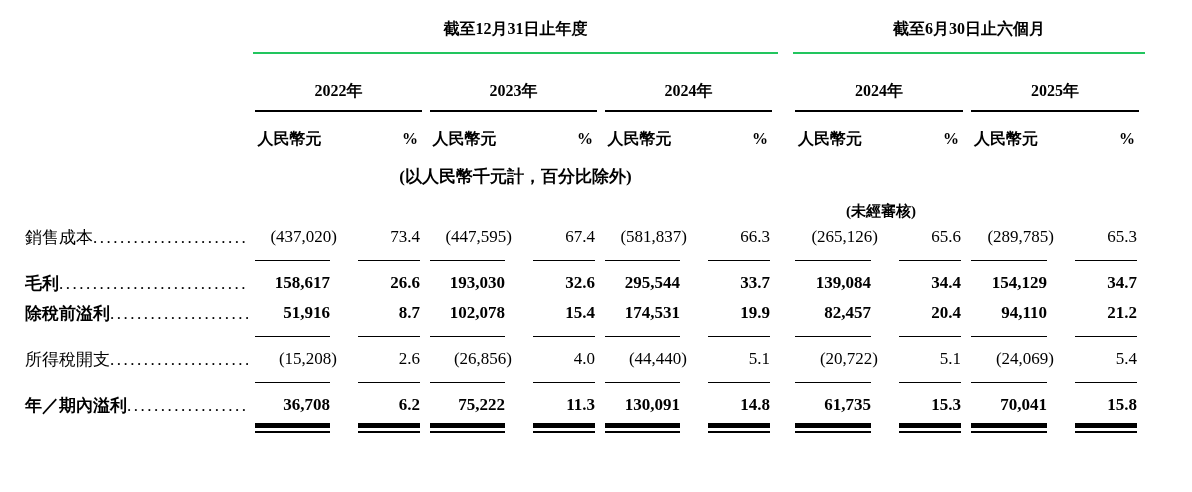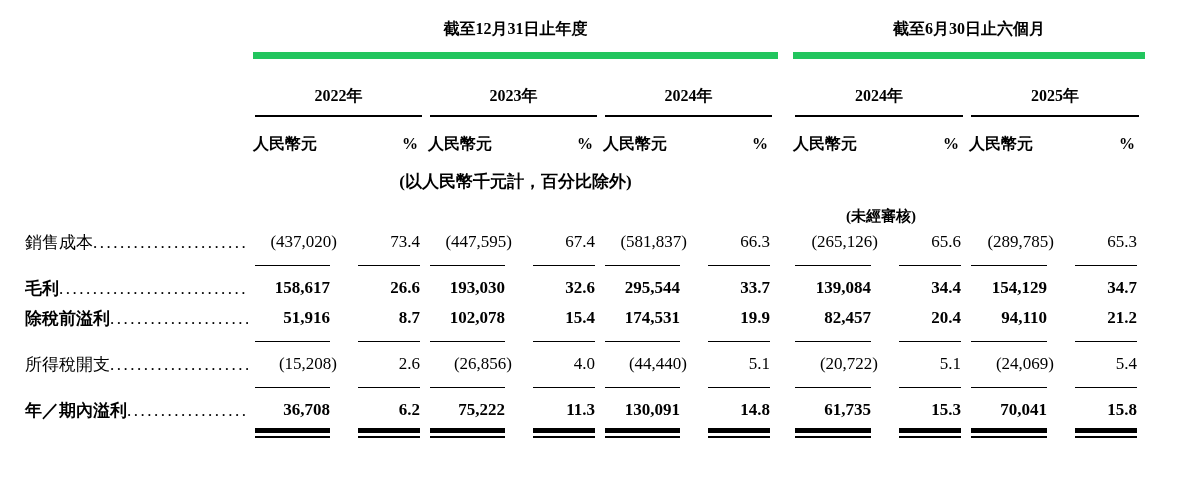--- a/index.html
+++ b/index.html
@@ -15,29 +15,29 @@
   td{padding:0;vertical-align:middle;}
   
   col.c-lbl{width:228px}
   col.c-a{width:95px}
   col.c-p{width:80px}
   col.c-gap{width:15px}
   col.c-a2{width:96px}
 
   
   .grp-cell{
-    border-bottom:7px solid #22c55e;font-weight:bold;text-align:center;
+    border-bottom:2px solid #22c55e;font-weight:bold;text-align:center;
     font-size:16px;line-height:22px;padding-top:6px;padding-bottom:12px;
   }
   .yr-cell{padding-top:10px;}
   .yr-line{
     border-bottom:2px solid #000;text-align:center;font-weight:bold;
     font-size:16px;line-height:22px;padding-bottom:8px;margin:16px 6px 0 2px;
   }
-  .hd-a{font-weight:bold;font-size:16px;text-align:left;padding:16px 22px 0 0;line-height:22px;}
+  .hd-a{font-weight:bold;font-size:16px;text-align:center;padding:16px 22px 0 0;line-height:22px;}
   .hd-p{font-weight:bold;font-size:16px;text-align:right;padding:16px 10px 0 0;line-height:22px;}
   .unote{font-weight:bold;font-size:17px;text-align:center;padding-top:16px;line-height:22px;white-space:nowrap;}
   .anote{font-weight:bold;font-size:15px;text-align:center;padding-top:12px;line-height:22px;white-space:nowrap;}
 
   
   tr.dr{height:30px;}
   tr.dr td{font-size:17px;}
   .lbl{display:flex;align-items:baseline;padding-right:5px;}
   .lbl .t{white-space:nowrap;}
   .dots{flex:1;overflow:hidden;white-space:nowrap;}

